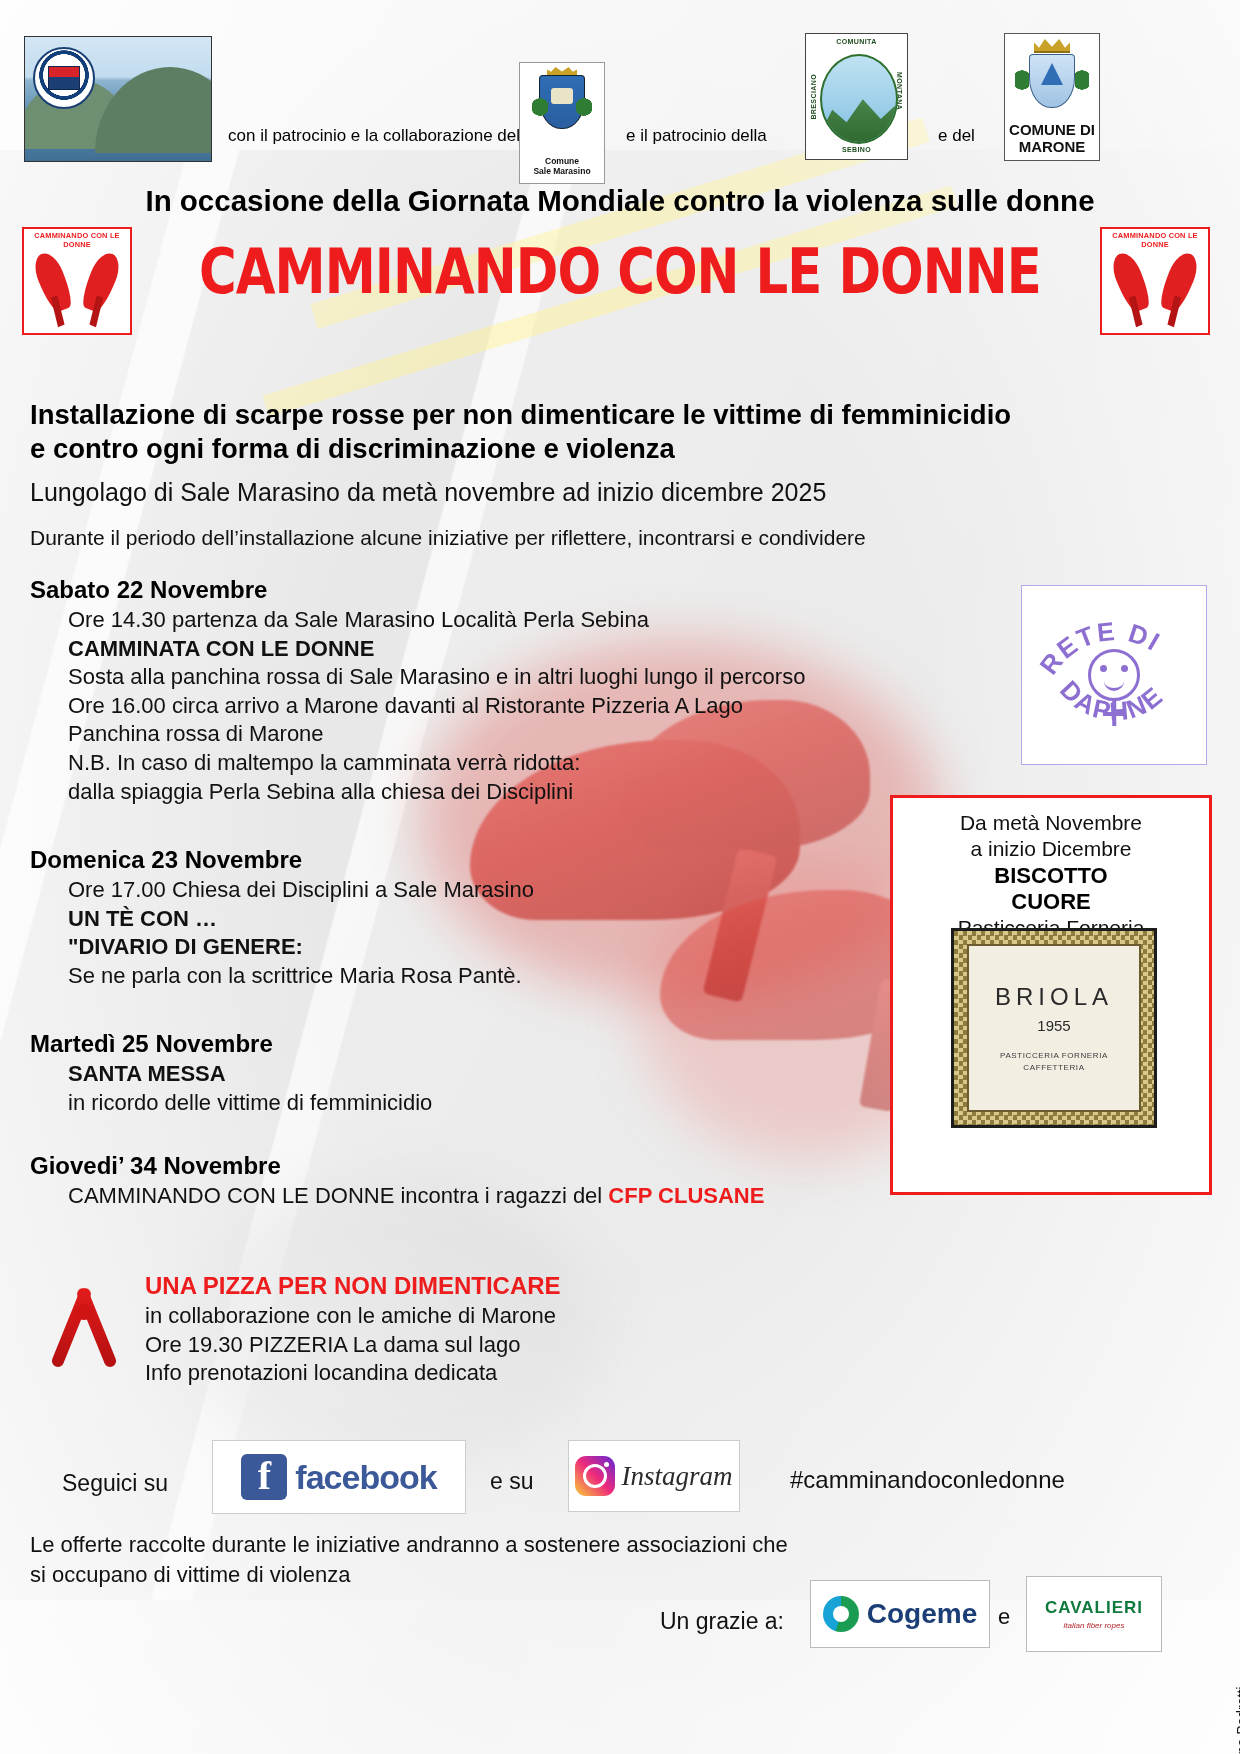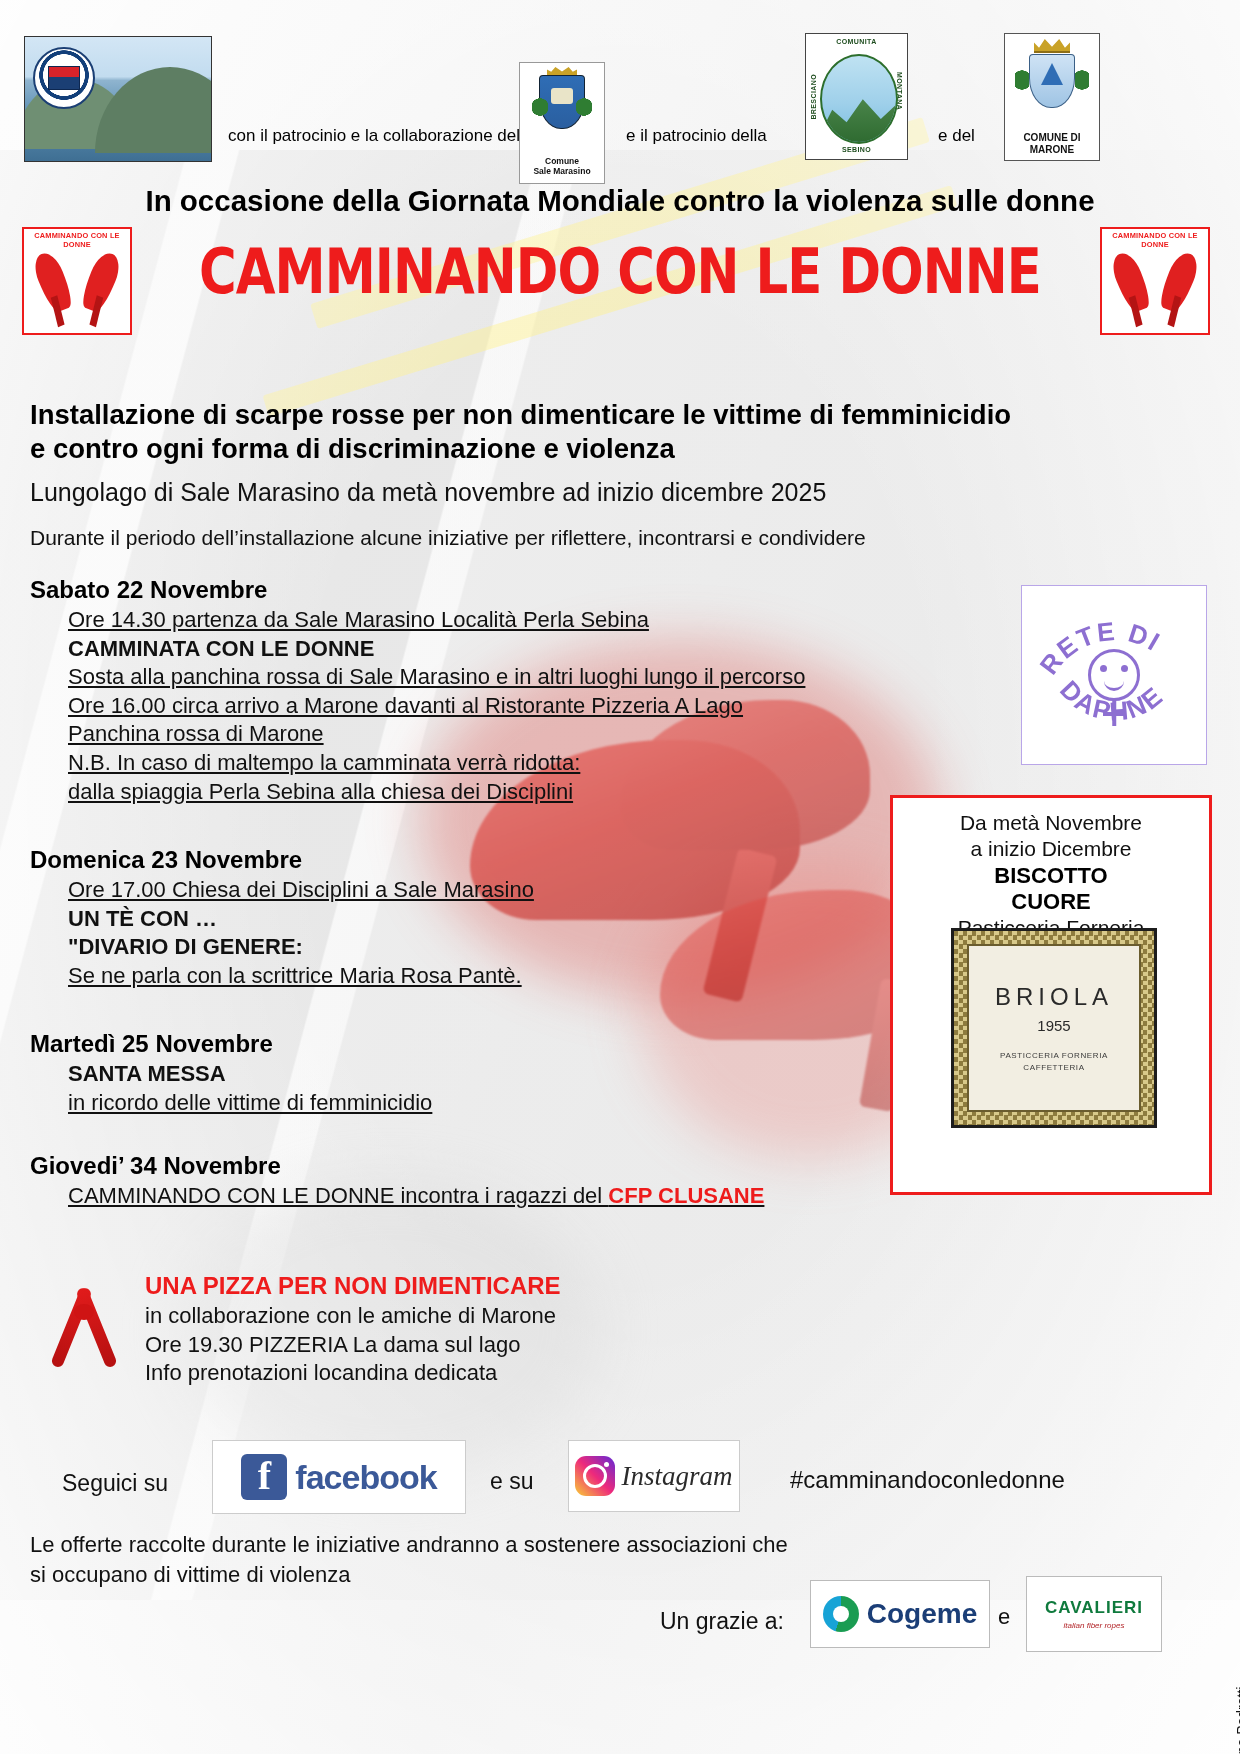--- a/index.html
+++ b/index.html
@@ -198,21 +198,21 @@
     border-left:11px solid transparent;
     border-right:11px solid transparent;
     border-bottom:22px solid #2f6db5;
   }
   .ma-leaf {
     position:absolute; top:22px; width:14px; height:48px;
     background: radial-gradient(circle at 50% 50%, #2f7d32 0 38%, transparent 39%);
   }
   .ma-label {
     position:absolute; left:0; right:0; bottom:5px;
-    text-align:center; font-size:10px; font-weight:bold; line-height:1.15; color:#111;
+    text-align:center; font-size:15px; font-weight:bold; line-height:1.15; color:#111;
   }
 
   
   .occasion {
     position: absolute;
     left: 0; top: 184px; width: 1240px;
     text-align: center;
     font-size: 29.5px;
     font-weight: bold;
     color: #000;
@@ -282,21 +282,21 @@
     font-size: 21px; color:#111;
   }
 
   .day { position: absolute; }
   .day-title {
     font-size: 24px; font-weight: bold; color:#000; margin-bottom: 2px;
   }
   .day-lines { padding-left: 38px; }
   .day-lines div { font-size: 22px; line-height: 1.3; color:#111; }
   .red { color: #ee1c1c; font-weight: bold; }
-  .plain { color:#111;text-decoration:underline; }
+  .plain { color:#111; }
 
   #day-sab { left: 30px; top: 576px; width: 900px; }
   #day-dom { left: 30px; top: 846px; width: 860px; }
   #day-mar { left: 30px; top: 1030px; width: 860px; }
   #day-gio { left: 30px; top: 1152px; width: 1070px; }
 
   .pizza-block {
     position: absolute; left: 145px; top: 1272px; width: 700px;
   }
   .pizza-block .hl-red {

